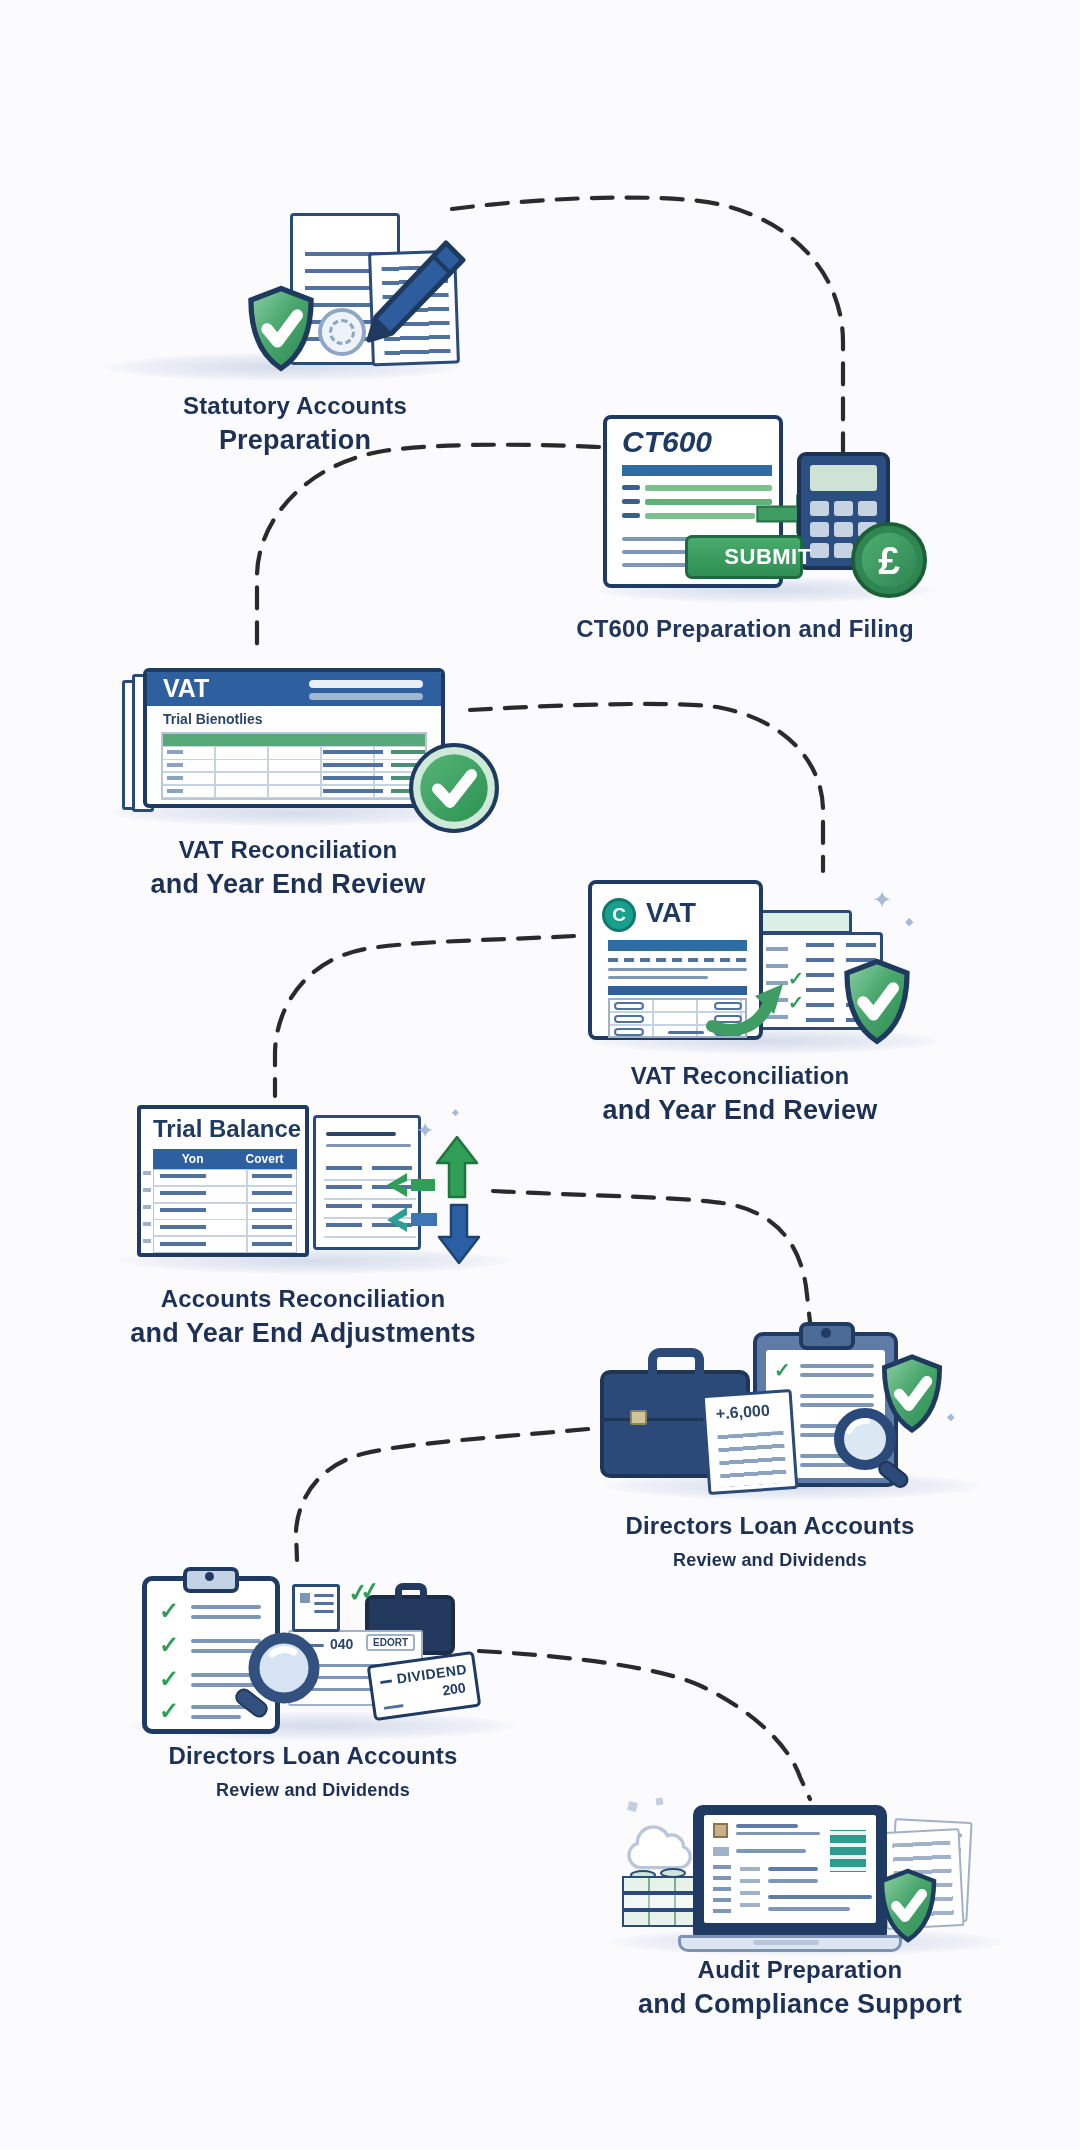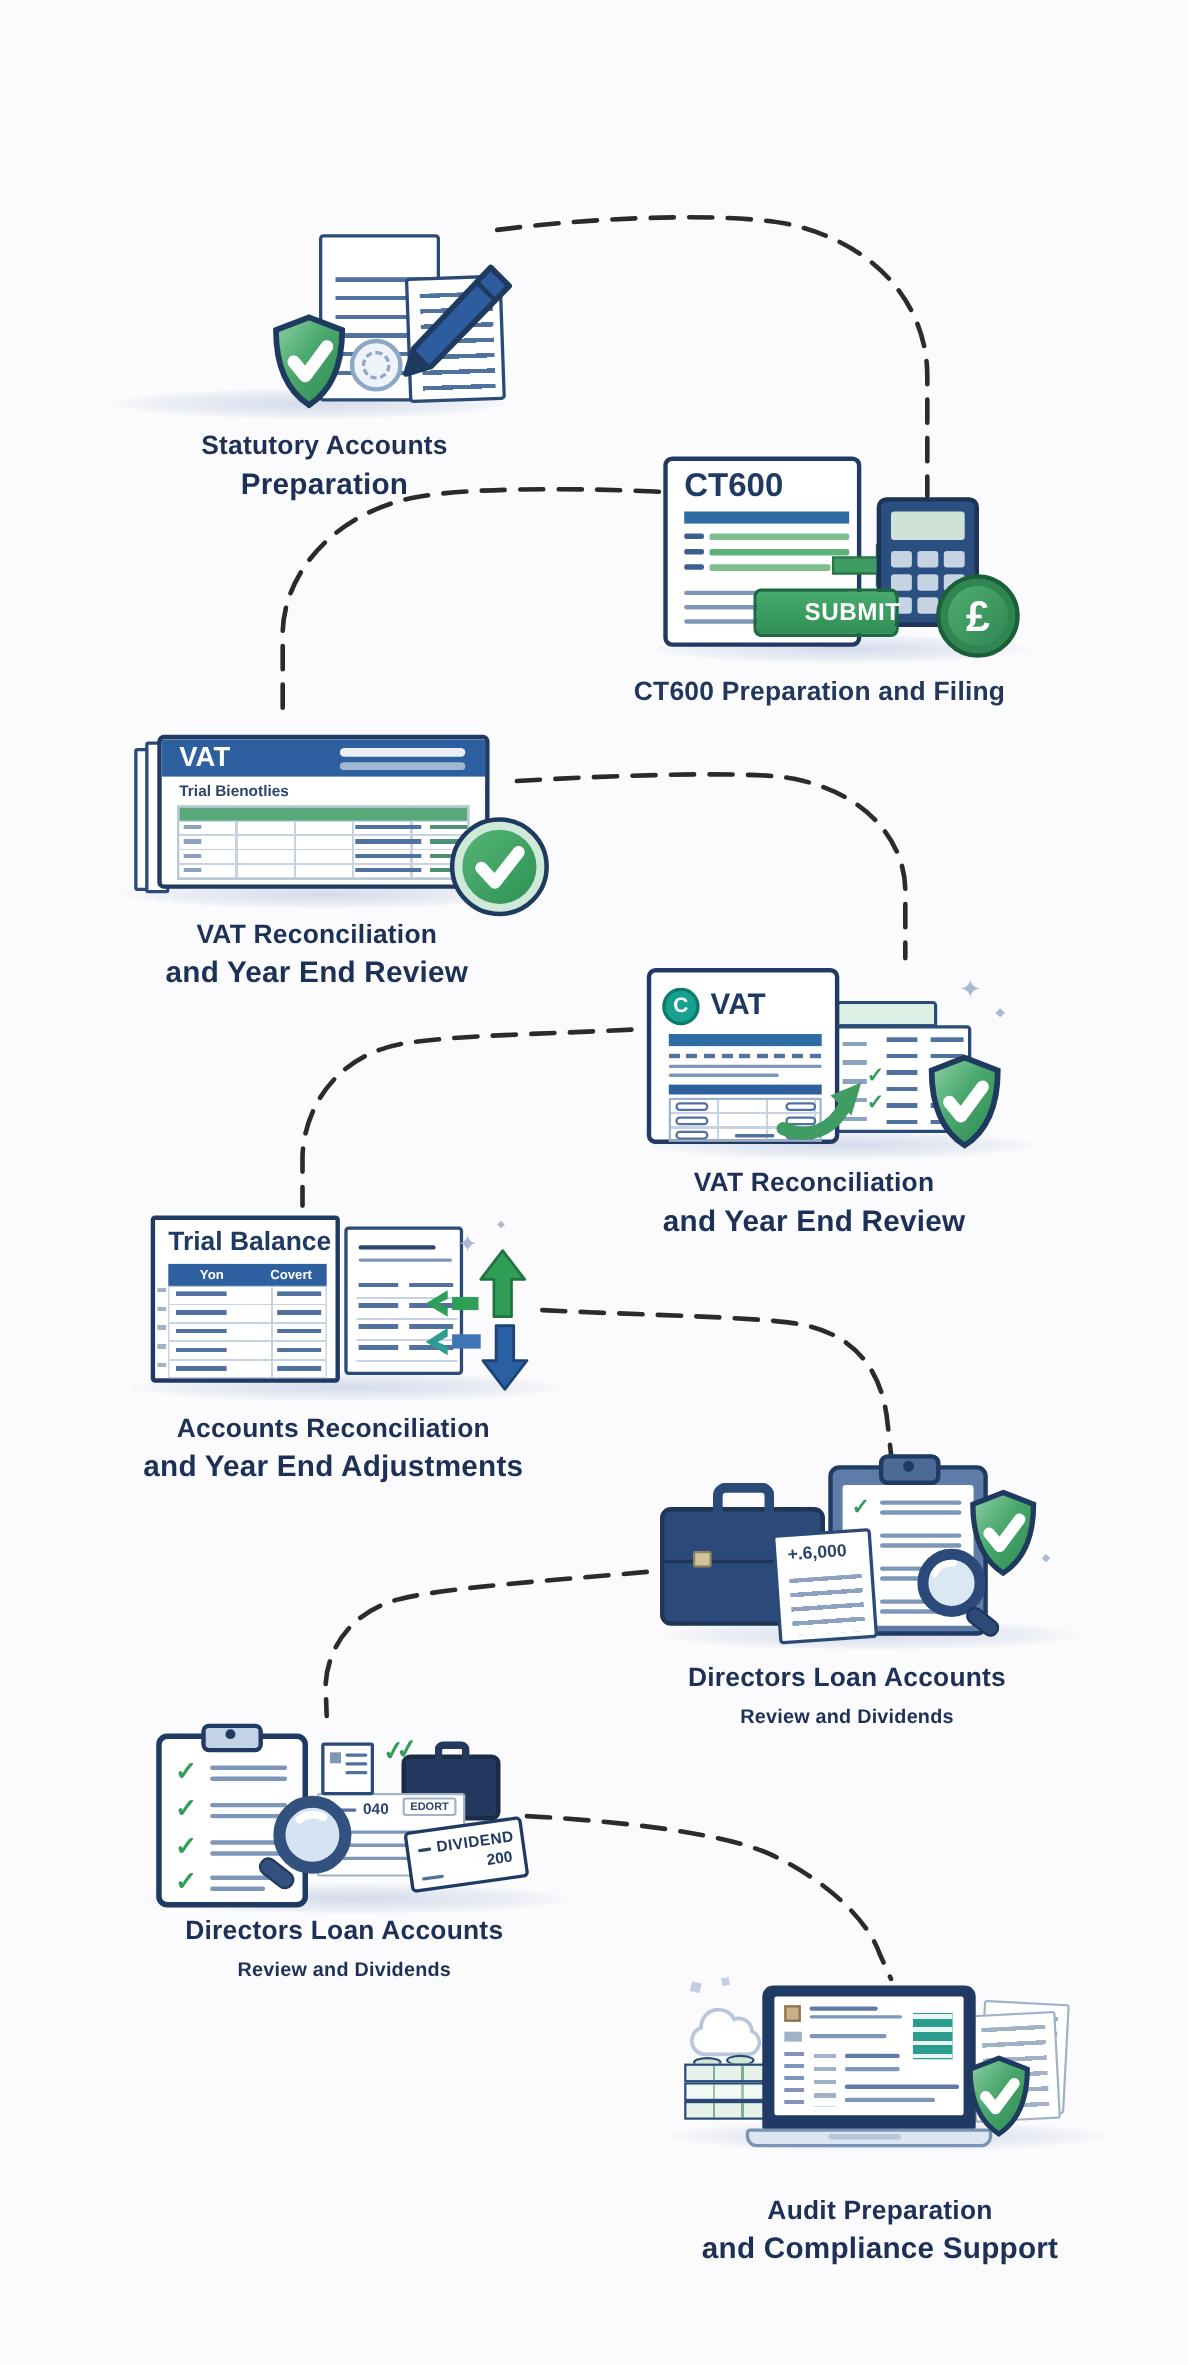--- a/index.html
+++ b/index.html
@@ -84,21 +84,21 @@
       <path d="M20 38 l9 11 l17 -23" stroke="#fff" stroke-width="10" fill="none" stroke-linecap="round" stroke-linejoin="round"></path>
     </svg>
     <div class="cap" style="left:0;top:213px;width:400px;">
       <div class="l1">Statutory Accounts</div>
       <div class="l2">Preparation</div>
     </div>
   </div>
 
   <div class="abs" style="left:580px;top:405px;width:400px;height:280px">
     <div class="shadow" style="left:15px;top:172px;width:340px;height:26px"></div>
-    <div class="doc" style="left:23px;top:10px;width:180px;height:173px;">
+    <div class="doc" style="left:23px;top:10px;width:180px;height:173px;font-style:italic;">
       <div class="abs" style="left:15px;top:6px;font-size:30px;font-weight:bold;color:#1f3a63;">CT600</div>
       <div class="abs" style="left:15px;top:46px;width:150px;height:11px;background:#2e6da4;"></div>
       <div class="ln" style="left:15px;top:66px;width:18px;height:5px;background:#3d5f8c;"></div>
       <div class="ln" style="left:38px;top:66px;width:127px;height:6px;background:#7cc08e;"></div>
       <div class="ln" style="left:15px;top:80px;width:18px;height:5px;background:#3d5f8c;"></div>
       <div class="ln" style="left:38px;top:80px;width:127px;height:6px;background:#5cb277;"></div>
       <div class="ln" style="left:15px;top:94px;width:18px;height:5px;background:#3d5f8c;"></div>
       <div class="ln" style="left:38px;top:94px;width:110px;height:6px;background:#7cc08e;"></div>
       <div class="ln" style="left:15px;top:118px;width:150px;height:4px;"></div>
       <div class="ln" style="left:15px;top:131px;width:150px;height:4px;"></div>
@@ -111,21 +111,21 @@
       <div class="abs" style="left:9px;top:9px;width:67px;height:26px;background:#cfe2d6;border-radius:3px;"></div>
       <div class="abs" style="left:9px;top:45px;width:19px;height:15px;background:#c6d3e2;border-radius:3px;"></div>
       <div class="abs" style="left:33px;top:45px;width:19px;height:15px;background:#c6d3e2;border-radius:3px;"></div>
       <div class="abs" style="left:57px;top:45px;width:19px;height:15px;background:#c6d3e2;border-radius:3px;"></div>
       <div class="abs" style="left:9px;top:66px;width:19px;height:15px;background:#c6d3e2;border-radius:3px;"></div>
       <div class="abs" style="left:33px;top:66px;width:19px;height:15px;background:#c6d3e2;border-radius:3px;"></div>
       <div class="abs" style="left:57px;top:66px;width:19px;height:15px;background:#c6d3e2;border-radius:3px;"></div>
       <div class="abs" style="left:9px;top:87px;width:19px;height:15px;background:#c6d3e2;border-radius:3px;"></div>
       <div class="abs" style="left:33px;top:87px;width:19px;height:15px;background:#c6d3e2;border-radius:3px;"></div>
     </div>
-    <div class="abs" style="left:105px;top:130px;width:132px;height:44px;background:linear-gradient(#49aa6d,#2f8f54);border:3px solid #1c6b40;border-radius:7px;box-sizing:border-box;display:flex;align-items:center;justify-content:center;padding-left:48px;">
+    <div class="abs" style="left:105px;top:130px;width:118px;height:44px;background:linear-gradient(#49aa6d,#2f8f54);border:3px solid #1c6b40;border-radius:7px;box-sizing:border-box;display:flex;align-items:center;justify-content:center;padding-left:48px;">
       <span style="color:#fff;font-weight:bold;font-size:22px;letter-spacing:.5px;">SUBMIT</span>
     </div>
     <svg class="abs" style="left:270px;top:116px;width:78px;height:78px" viewBox="0 0 80 80">
       <circle cx="40" cy="40" r="37" fill="#2f8652" stroke="#1b5e38" stroke-width="4"></circle>
       <circle cx="40" cy="40" r="28" fill="url(#coinGrad)"></circle>
       <text x="40" y="54" text-anchor="middle" font-size="40" font-weight="bold" fill="#ffffff">£</text>
     </svg>
     <div class="cap sub2" style="left:-35px;top:207px;width:400px;">
       <div class="l2">CT600 Preparation and Filing</div>
     </div>
@@ -392,19 +392,19 @@
              background-image:repeating-linear-gradient(to bottom,transparent 0 8px,#e8f6f1 8px 12px);background-clip:content-box;padding:7px 8px;box-sizing:border-box;"></div>
       </div>
     </div>
     <div class="abs" style="left:78px;top:135px;width:224px;height:17px;background:#dce6f0;border:3px solid #7d93b4;border-radius:4px 4px 10px 10px;box-sizing:border-box;">
       <div class="abs" style="left:72px;top:2px;width:66px;height:5px;background:#b9c6da;border-radius:3px;"></div>
     </div>
     <svg class="abs" style="left:276px;top:68px;width:64px;height:76px" viewBox="0 0 64 76">
       <path d="M32 3 L58 13 C58 42 49 61 32 72 C15 61 6 42 6 13 Z" fill="url(#shieldGrad)" stroke="#1f3a5f" stroke-width="4.5"></path>
       <path d="M20 38 l9 11 l17 -23" stroke="#fff" stroke-width="10" fill="none" stroke-linecap="round" stroke-linejoin="round"></path>
     </svg>
-    <div class="cap" style="left:0;top:152px;width:400px;margin-top:40px;">
+    <div class="cap" style="left:0;top:152px;width:400px;">
       <div class="l1">Audit Preparation</div>
       <div class="l2">and Compliance Support</div>
     </div>
   </div>
 
 </div>
 
 </body></html>

